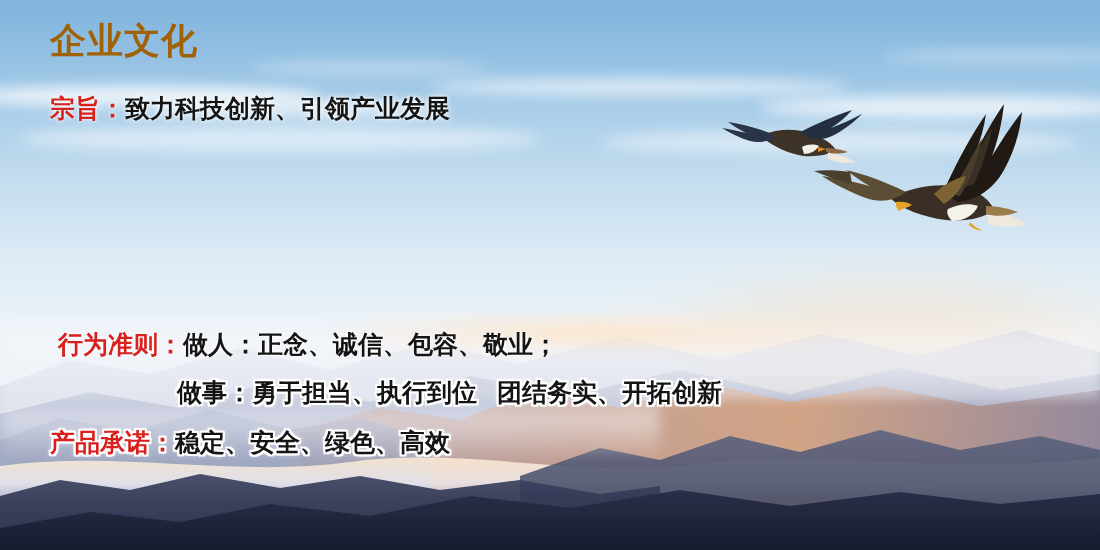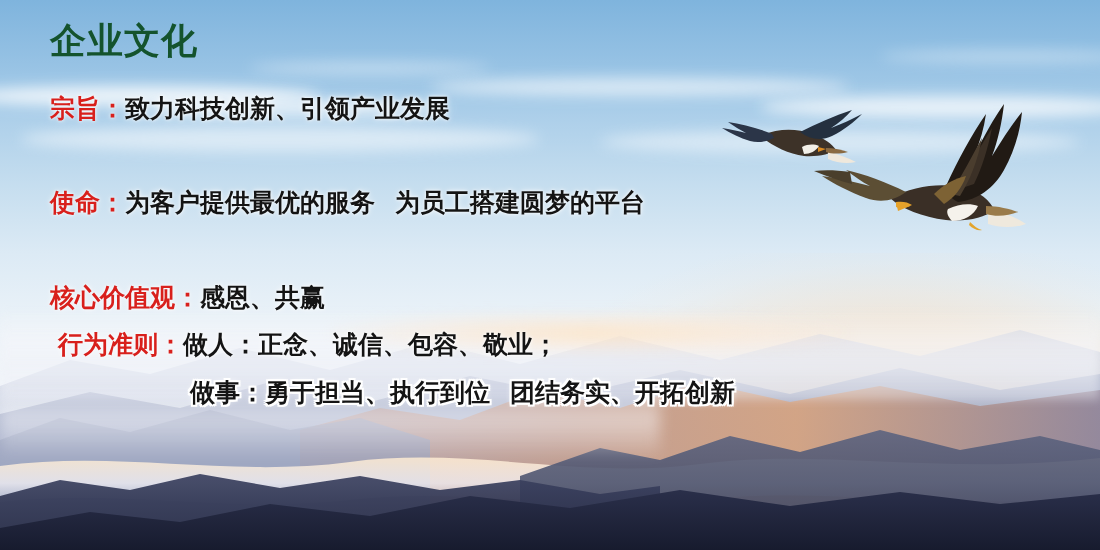--- a/index.html
+++ b/index.html
@@ -127,21 +127,21 @@
   .content > * { pointer-events: auto; }
 
   .slide-title {
     position: absolute;
     left: 50px;
     top: 22px;
     font-family: "DejaVu Serif", "Liberation Serif", serif;
     font-weight: bold;
     font-size: 36px;
     line-height: 1;
-    color: #14532d;
+    color: #a16207;
     letter-spacing: 1px;
     white-space: nowrap;
   }
 
   .line {
     position: absolute;
     white-space: nowrap;
     font-family: "DejaVu Sans", "Liberation Sans", sans-serif;
     font-weight: bold;
     font-size: 25px;
@@ -165,21 +165,21 @@
        0   -2px 0 #ffffff,  0    2px 0 #ffffff,
        0 0 6px rgba(255,255,255,0.95);
   }
 
   .l-zhizhi   { left: 50px;  top: 96px;  }
   .l-yuanjing { left: 50px;  top: 141px; }
   .l-shiming  { left: 50px;  top: 190px; }
   .l-shiming2 { left: 134px; top: 238px; }
   .l-hexin    { left: 50px;  top: 285px; }
   .l-xingwei  { left: 58px;  top: 332px; }
-  .l-xingwei2 { left: 190px; top: 380px; }
+  .l-xingwei2 { left: 177px; top: 380px; }
   .l-chengnuo { left: 50px;  top: 430px; }
 
   .gap { display: inline-block; width: 20px; }
 </style>
 </head>
 <body>
 
 <div id="slide">
 
   <div class="sky"></div>
@@ -312,32 +312,29 @@
 
   <div class="content">
 
     <div class="slide-title">企业文化</div>
 
     <div class="line halo-light l-zhizhi">
       <span class="lbl">宗旨：</span><span>致力科技创新、引领产业发展</span>
     </div>
 
 
-    <div class="line halo-light l-shiming">
-      <span class="lbl">使命：</span><span>为客户提供最优的服务</span><span class="gap"></span><span>为员工搭建圆梦的平台</span>
-    </div>
-
-
-    <div class="line halo-light l-hexin">
-      <span class="lbl">核心价值观：</span><span>感恩、共赢</span>
-    </div>
+
+
 
     <div class="line halo-light l-xingwei">
       <span class="lbl">行为准则：</span><span>做人：正念、诚信、包容、敬业；</span>
     </div>
 
     <div class="line halo-strong l-xingwei2">
       <span>做事：勇于担当、执行到位</span><span class="gap"></span><span>团结务实、开拓创新</span>
     </div>
 
+    <div class="line halo-strong l-chengnuo">
+      <span class="lbl">产品承诺：</span><span>稳定、安全、绿色、高效</span>
+    </div>
 
   </div>
 </div>
 
 </body></html>

